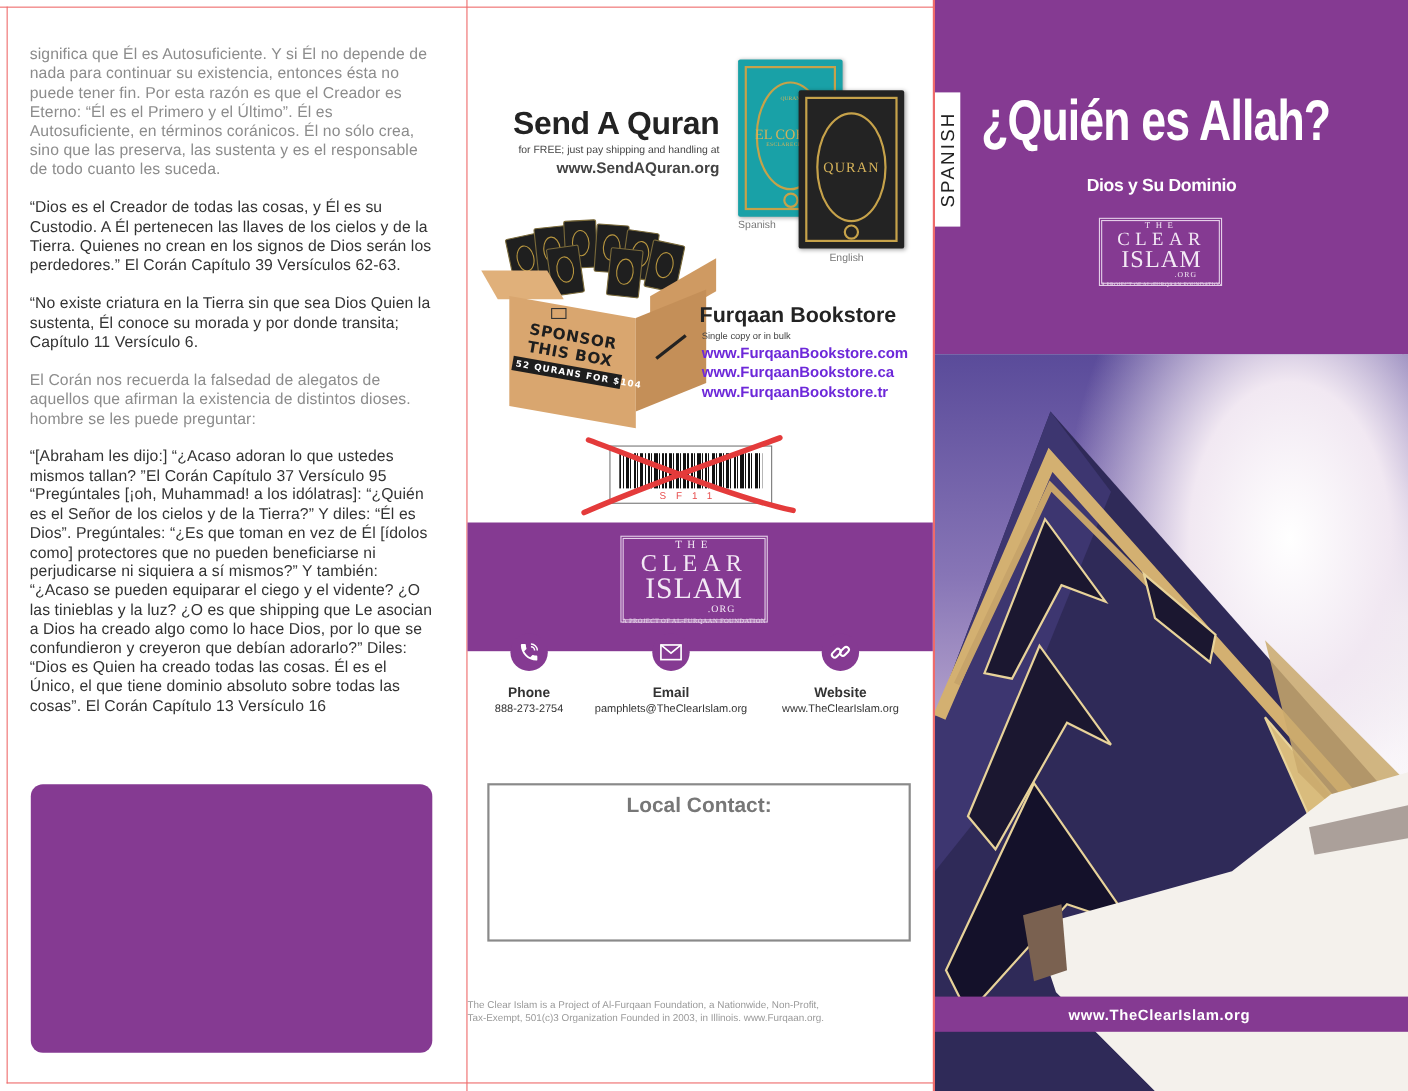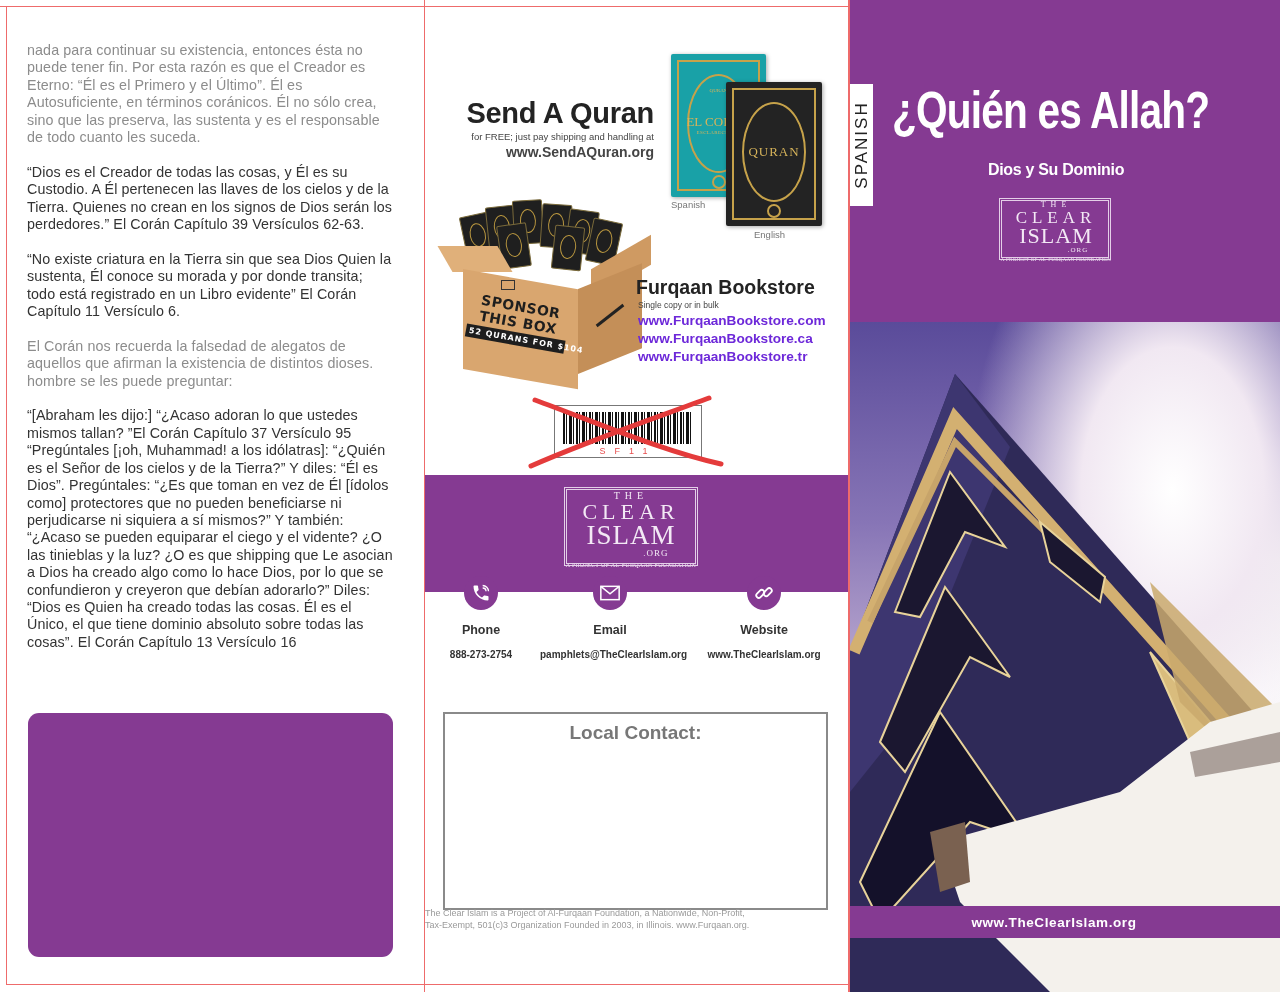--- a/index.html
+++ b/index.html
@@ -111,23 +111,23 @@
   .ci-logo.mid .islam { font-size: 27px; line-height: 25px; }
   .ci-logo.mid .org { font-size: 9px; line-height: 10px; padding-left: 50px; letter-spacing: 1px; }
   .ci-logo.mid .proj { font-size: 6px; margin-top: 4px; }
 
   
   .contact { position: absolute; top: 576px; width: 140px; text-align: center; }
   .contact.c0 { left: -14px; } .contact.c1 { left: 115px; } .contact.c2 { left: 269px; }
   .contact .ic { width: 34px; height: 34px; border-radius: 50%; background: #853a92; margin: 0 auto;
     display: flex; align-items: center; justify-content: center; }
   .contact .lbl { margin-top: 13px; font-size: 12.5px; font-weight: 700; color: #333; }
-  .contact .val { margin-top: 12px; font-size: 10px; font-weight: 700; color: #333; white-space: nowrap; }
-
-  .local-box { position: absolute; left: 18px; top: 712px; width: 385px; height: 198px;
+  .contact .val { margin-top: 2px; font-size: 10px; font-weight: 400; color: #333; white-space: nowrap; }
+
+  .local-box { position: absolute; left: 18px; top: 712px; width: 385px; height: 144px;
     border: 2px solid #8a8a8a; }
   .local-box .ttl { text-align: center; margin-top: 8px; font-size: 19px; font-weight: 700; color: #777; }
 
   .footer-note { position: absolute; left: 0; top: 907px; width: 423px; text-align: left;
     font-size: 9px; line-height: 12px; color: #9a9a9a; }
 
   
   .panel-cover { position: absolute; left: 850px; top: 0; width: 430px; height: 992px; overflow: hidden; }
   .cover-top { position: absolute; left: 0; top: 0; width: 430px; height: 322px; background: #853a92; }
   .spanish-tab { position: absolute; left: 0; top: 84px; width: 23px; height: 122px; background: #fff; }
@@ -163,37 +163,37 @@
 <div class="trim h-top"></div>
 <div class="trim h-bot"></div>
 <div class="trim v1"></div>
 <div class="trim v2"></div>
 <div class="trim v3"></div>
 <div class="trim v4"></div>
 
 <section class="panel-left">
   <div class="body-text">
     <div class="para gray">
+      <span class="line">significa que Él es Autosuficiente. Y si Él no depende de</span>
       <span class="line">nada para continuar su existencia, entonces ésta no</span>
       <span class="line">puede tener fin. Por esta razón es que el Creador es</span>
       <span class="line">Eterno: “Él es el Primero y el Último”. Él es</span>
       <span class="line">Autosuficiente, en términos coránicos. Él no sólo crea,</span>
       <span class="line">sino que las preserva, las sustenta y es el responsable</span>
       <span class="line">de todo cuanto les suceda.</span>
     </div>
     <div class="para dark">
       <span class="line">“Dios es el Creador de todas las cosas, y Él es su</span>
       <span class="line">Custodio. A Él pertenecen las llaves de los cielos y de la</span>
       <span class="line">Tierra. Quienes no crean en los signos de Dios serán los</span>
       <span class="line">perdedores.”  El Corán Capítulo 39 Versículos 62-63.</span>
     </div>
     <div class="para dark">
       <span class="line">“No existe criatura en la Tierra sin que sea Dios Quien la</span>
       <span class="line">sustenta, Él conoce su morada y por donde transita;</span>
-      <span class="line">todo está registrado en un Libro evidente” El Corán</span>
       <span class="line">Capítulo 11 Versículo 6.</span>
     </div>
     <div class="para gray">
       <span class="line">El Corán nos recuerda la falsedad de alegatos de</span>
       <span class="line">aquellos que afirman la existencia de distintos dioses.</span>
       <span class="line">hombre se les puede preguntar:</span>
     </div>
     <div class="para dark">
       <span class="line">“[Abraham les dijo:] “¿Acaso adoran lo que ustedes</span>
       <span class="line">mismos tallan? ”El Corán Capítulo 37 Versículo 95</span>

